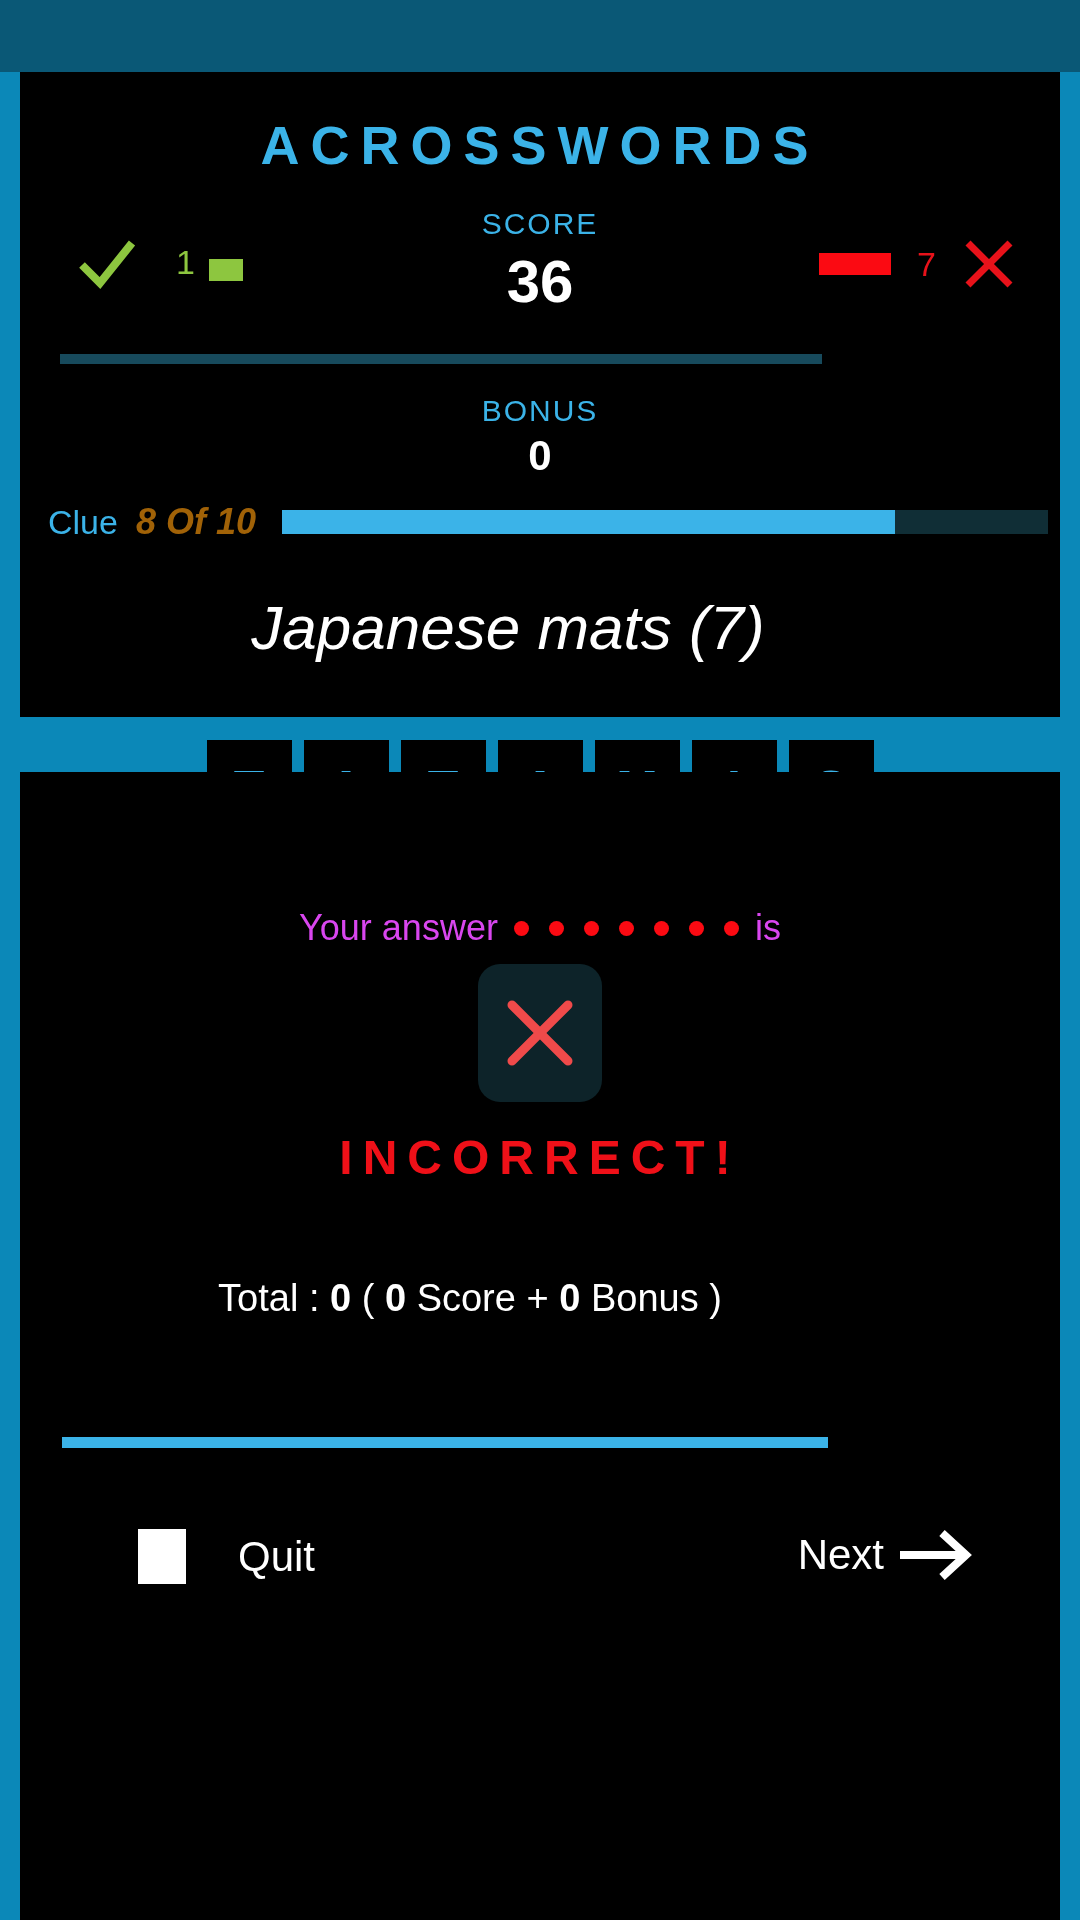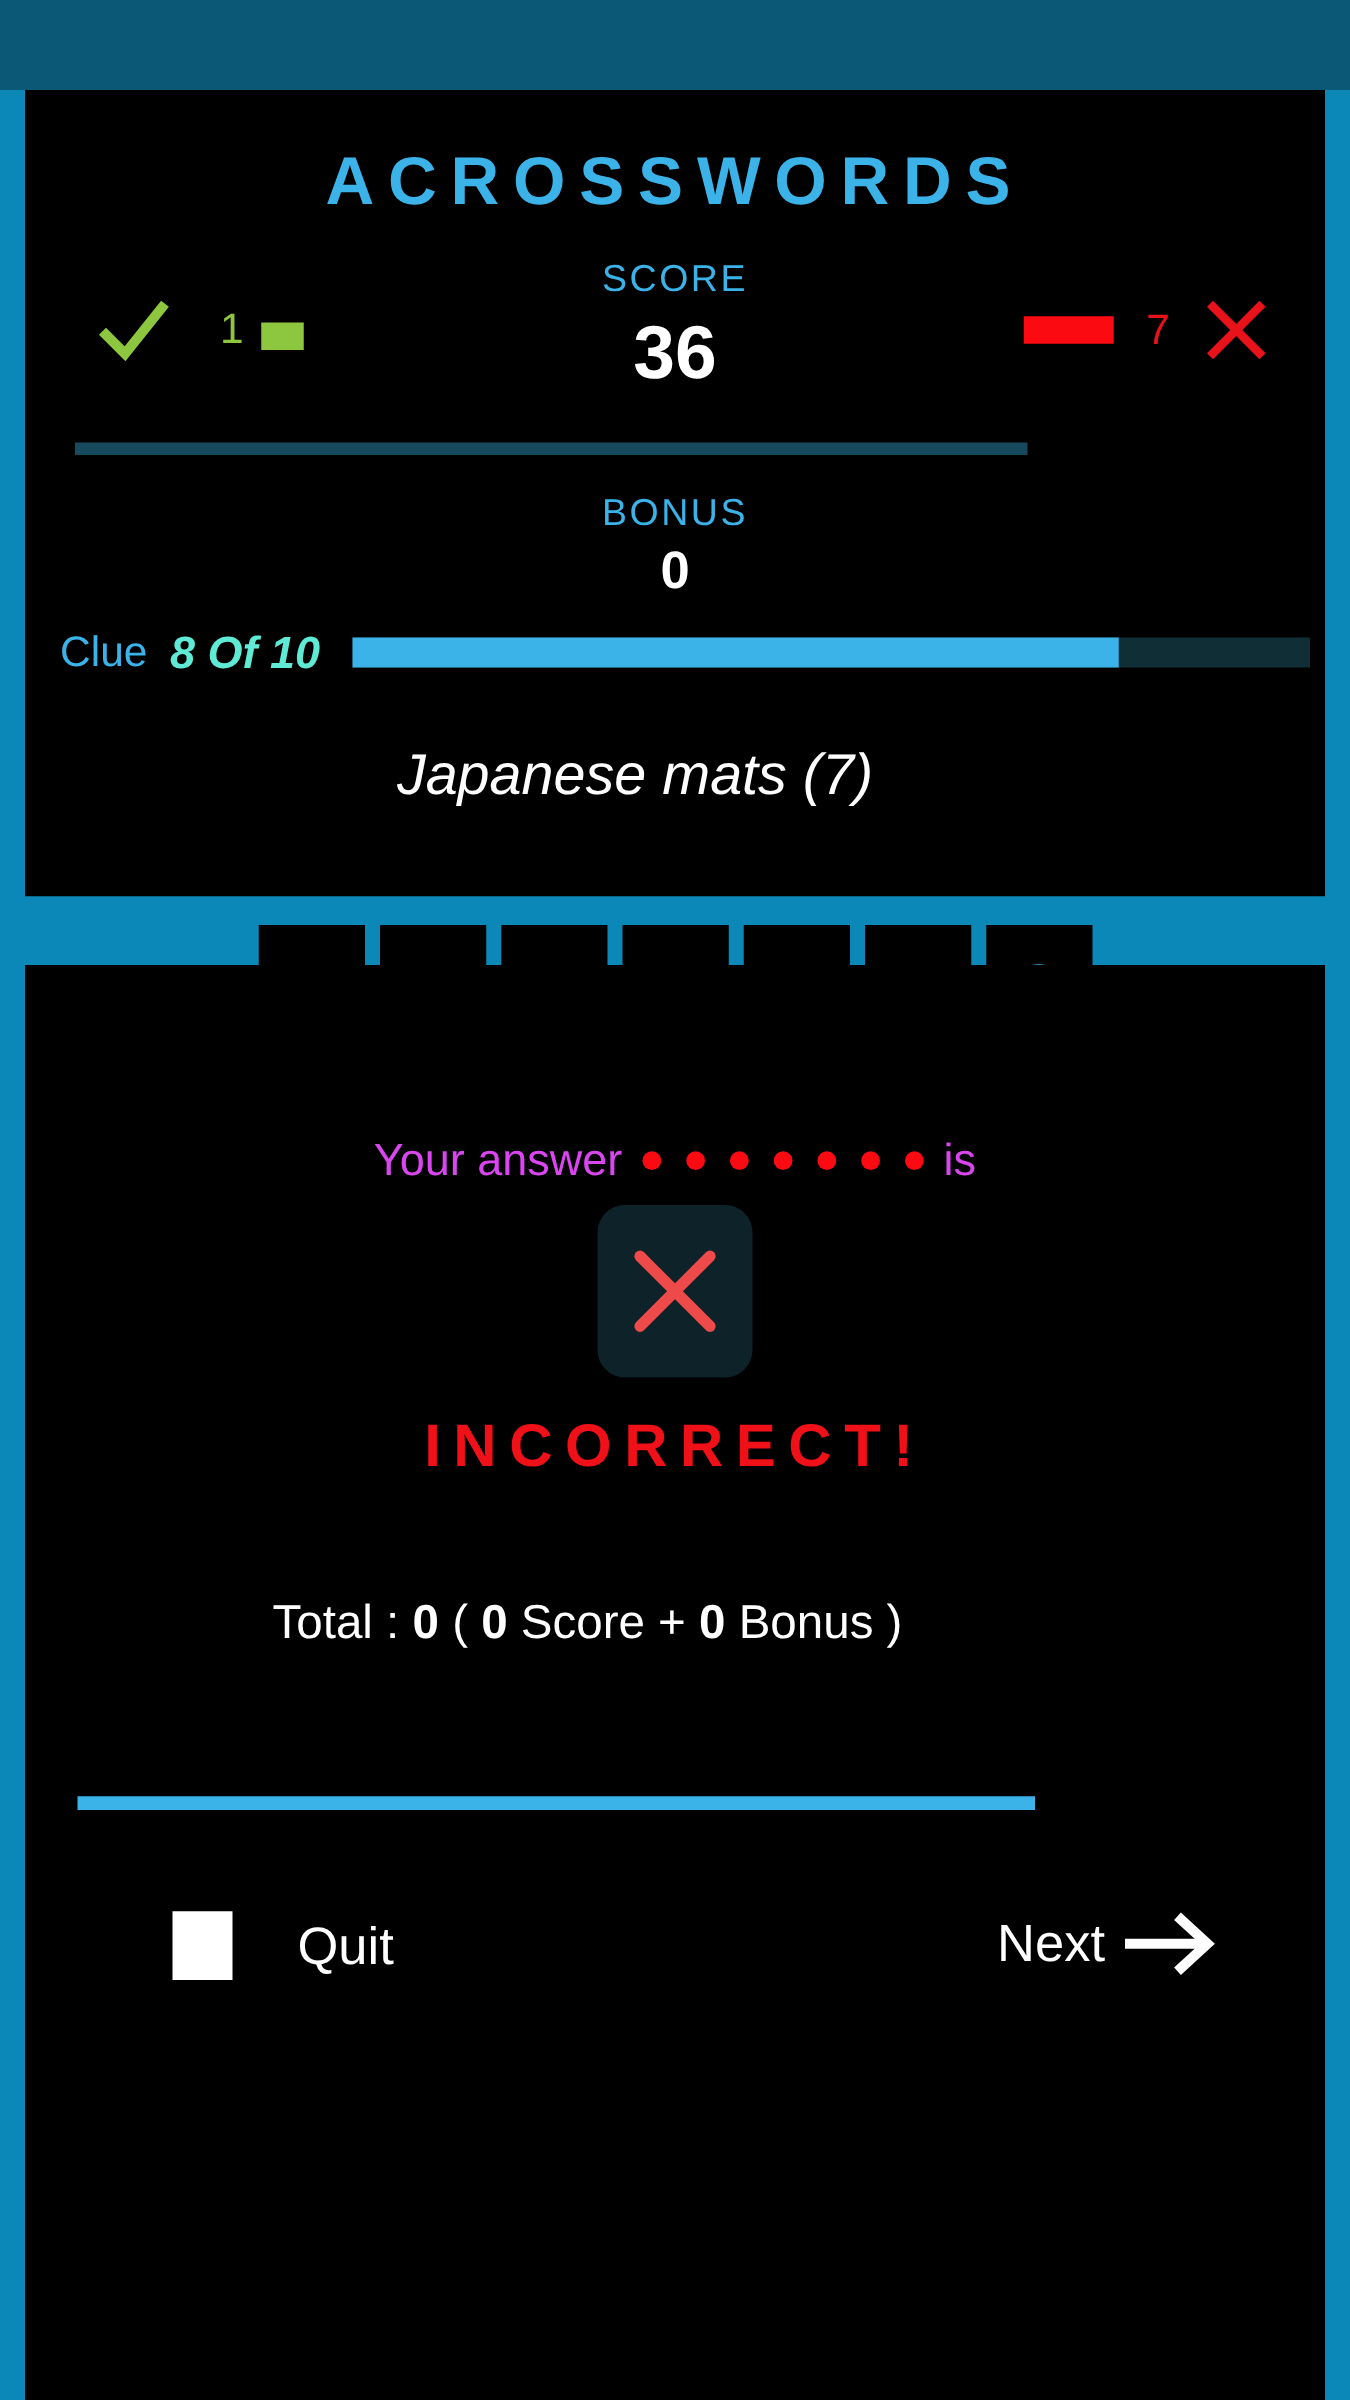--- a/index.html
+++ b/index.html
@@ -82,31 +82,31 @@
     position:absolute; left:0; top:360px; width:1040px; text-align:center;
     color:#ffffff; font-size:42px; font-weight:600;
   }
   
   .clue-row {
     position:absolute; left:28px; top:430px; width:1000px; height:40px;
     display:flex; align-items:center;
   }
   .clue-word { color:#3bb3e8; font-size:34px; margin-right:18px; }
   .clue-count {
-    color:#5eead4; font-size:36px; font-style:italic; font-weight:700;
+    color:#a16207; font-size:36px; font-style:italic; font-weight:700;
     margin-right:26px; white-space:nowrap;
   }
   .progress-track {
     position:relative; flex:1; height:24px; background:#102e36;
   }
   .progress-fill { position:absolute; left:0; top:0; height:24px; background:#3bb3e8; }
   
   .clue-text {
     position:absolute; left:0; top:520px; width:976px; text-align:center;
-    color:#ffffff; font-size:46px; font-style:italic;
+    color:#ffffff; font-size:62px; font-style:italic;
   }
   
   .tiles {
     position:absolute; left:0; top:668px; width:1080px;
     display:flex; justify-content:center; gap:12px;
   }
   .tile {
     width:85px; height:98px; background:#000000;
     display:flex; align-items:center; justify-content:center;
     color:#3bb3e8; font-size:50px; font-weight:600;

